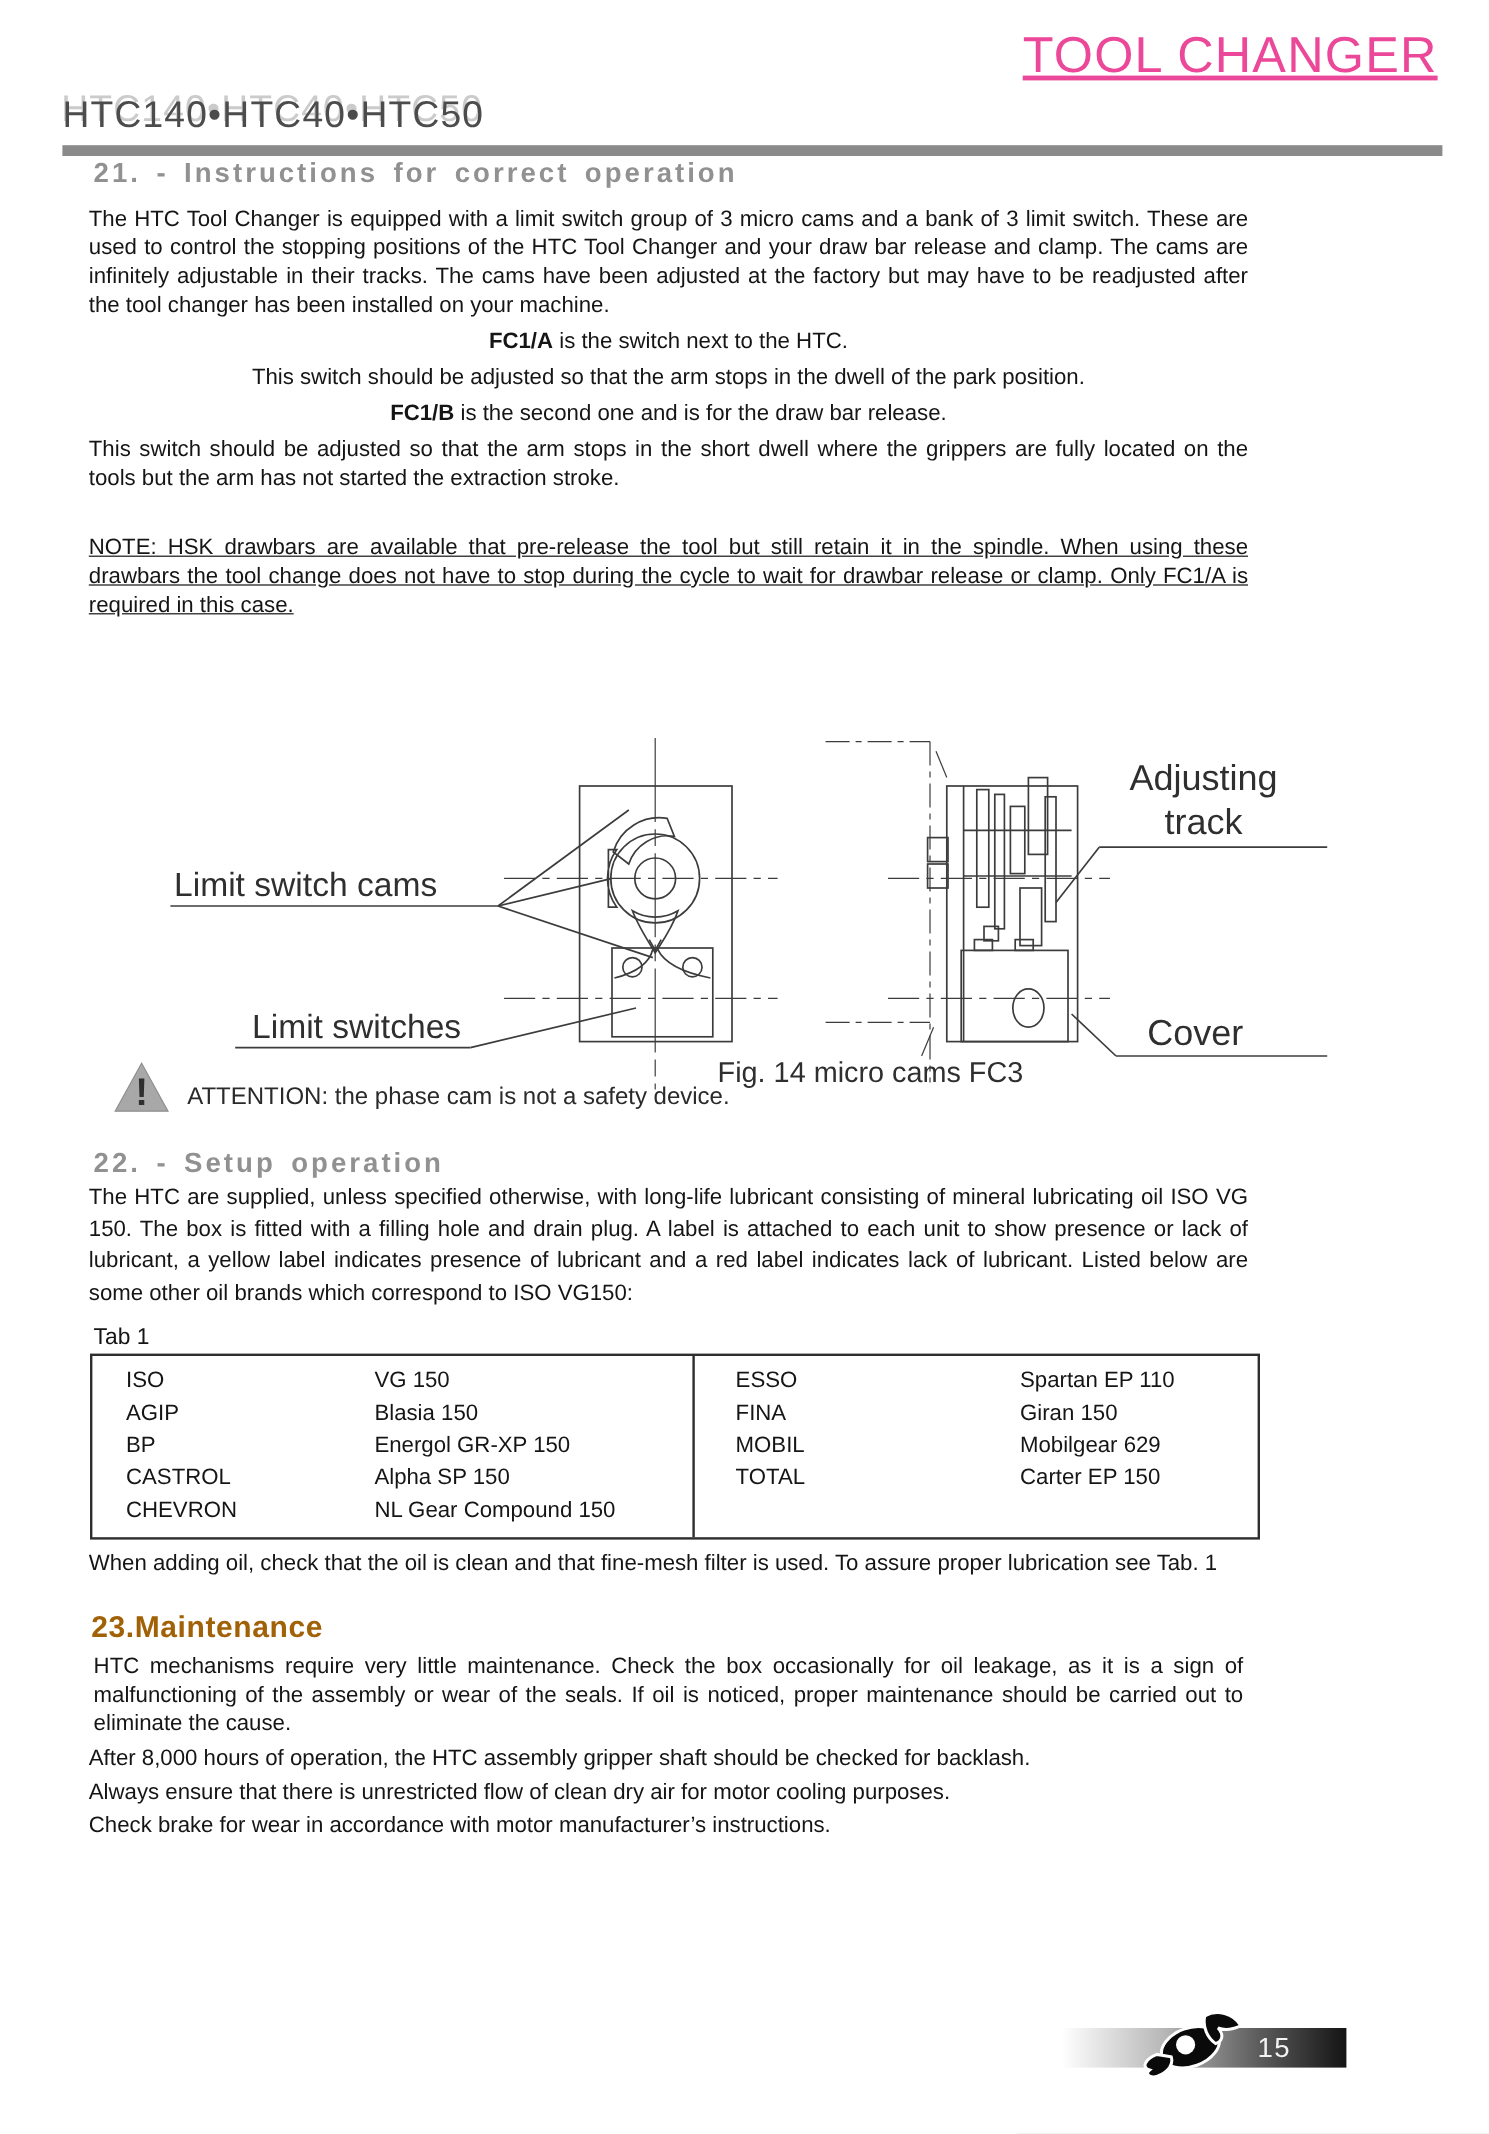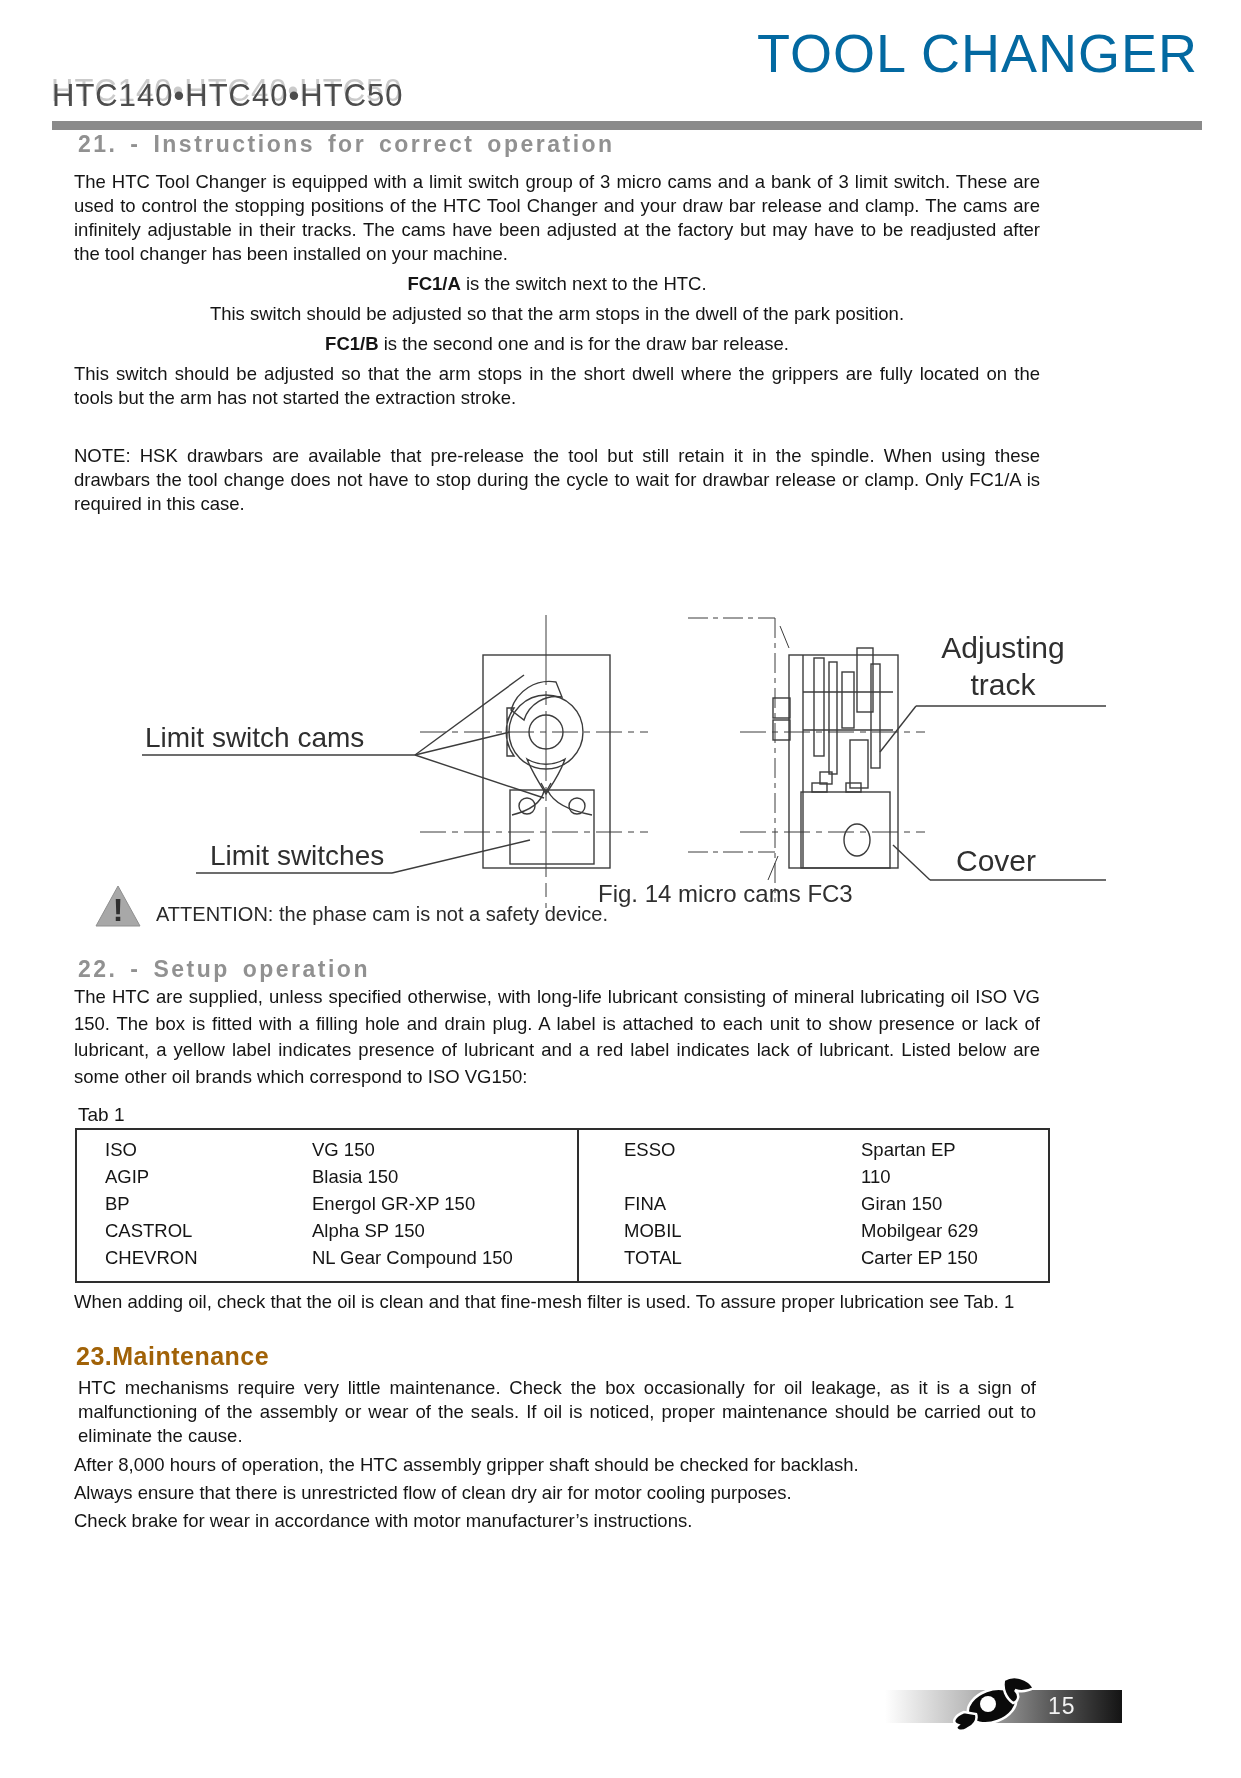--- a/index.html
+++ b/index.html
@@ -1,39 +1,39 @@
 <!DOCTYPE html>
 <html><head>
 <meta charset="utf-8">
 <style>
   html,body{margin:0;padding:0;background:#e8e8e8;}
   .page{position:relative;width:1241px;height:1778px;background:#ffffff;
         font-family:"Liberation Sans",sans-serif;color:#151515;overflow:hidden;}
   .title{position:absolute;top:22px;left:0;width:1198px;text-align:right;
-         font-size:54px;letter-spacing:1px;color:#0369a1;}
+         font-size:42px;letter-spacing:1px;color:#ec4899;text-decoration:underline;}
   .models{position:absolute;top:78px;left:52px;font-size:31px;color:#4c4c4c;
           letter-spacing:1px;text-shadow:-1px -5px 0 #cbcbcb;}
   .hbar{position:absolute;top:121px;left:52px;width:1150px;height:9px;background:#8a8a8a;}
   .gray-head{position:absolute;left:78px;font-size:23px;font-weight:bold;color:#919191;
              letter-spacing:2.5px;word-spacing:4px;}
   .black-head{position:absolute;left:76px;font-size:25px;font-weight:bold;color:#a16207;
               letter-spacing:.5px;}
   .flow{position:absolute;left:74px;width:966px;font-size:18.5px;line-height:24px;}
   .flow p{margin:0 0 6px 0;text-align:justify;}
   .flow p.plain{text-align:center;}
   b.lead{font-weight:bold;}
-  .note{margin-top:34px !important;}
+  .note{margin-top:34px !important;text-decoration:underline;}
   .setup-para{position:absolute;left:74px;top:984px;width:966px;font-size:18.5px;
               line-height:26.5px;text-align:justify;}
   .tab-label{position:absolute;left:78px;top:1104px;font-size:19px;}
   .oil-table{position:absolute;left:75px;top:1128px;width:975px;height:155px;
              border:2px solid #2e2e2e;display:flex;box-sizing:border-box;font-size:18.5px;}
   .oil-half{box-sizing:border-box;padding:6px 0 0 28px;}
   .oil-half.left{width:502px;border-right:2px solid #2e2e2e;}
-  .oil-half.right{width:405px;padding-left:45px;}
+  .oil-half.right{width:405px;padding-left:34px;}
   .oilrow{display:grid;line-height:27px;}
   .oil-half.left .oilrow{grid-template-columns:207px 1fr;}
   .oil-half.right .oilrow{grid-template-columns:237px 1fr;}
   .wrap2{max-width:205px;text-align:justify;}
   .after-table{position:absolute;left:74px;top:1288px;width:966px;font-size:18.5px;
                line-height:27px;text-align:justify;}
   .maint{position:absolute;left:74px;top:1372px;width:966px;font-size:18.5px;}
   .maint .mp1{margin:4px;text-align:justify;line-height:24px;}
   .maint .mline{margin-top:2px;line-height:26px;}
   .attention{position:absolute;left:94px;top:884px;display:flex;align-items:flex-end;gap:14px;}

